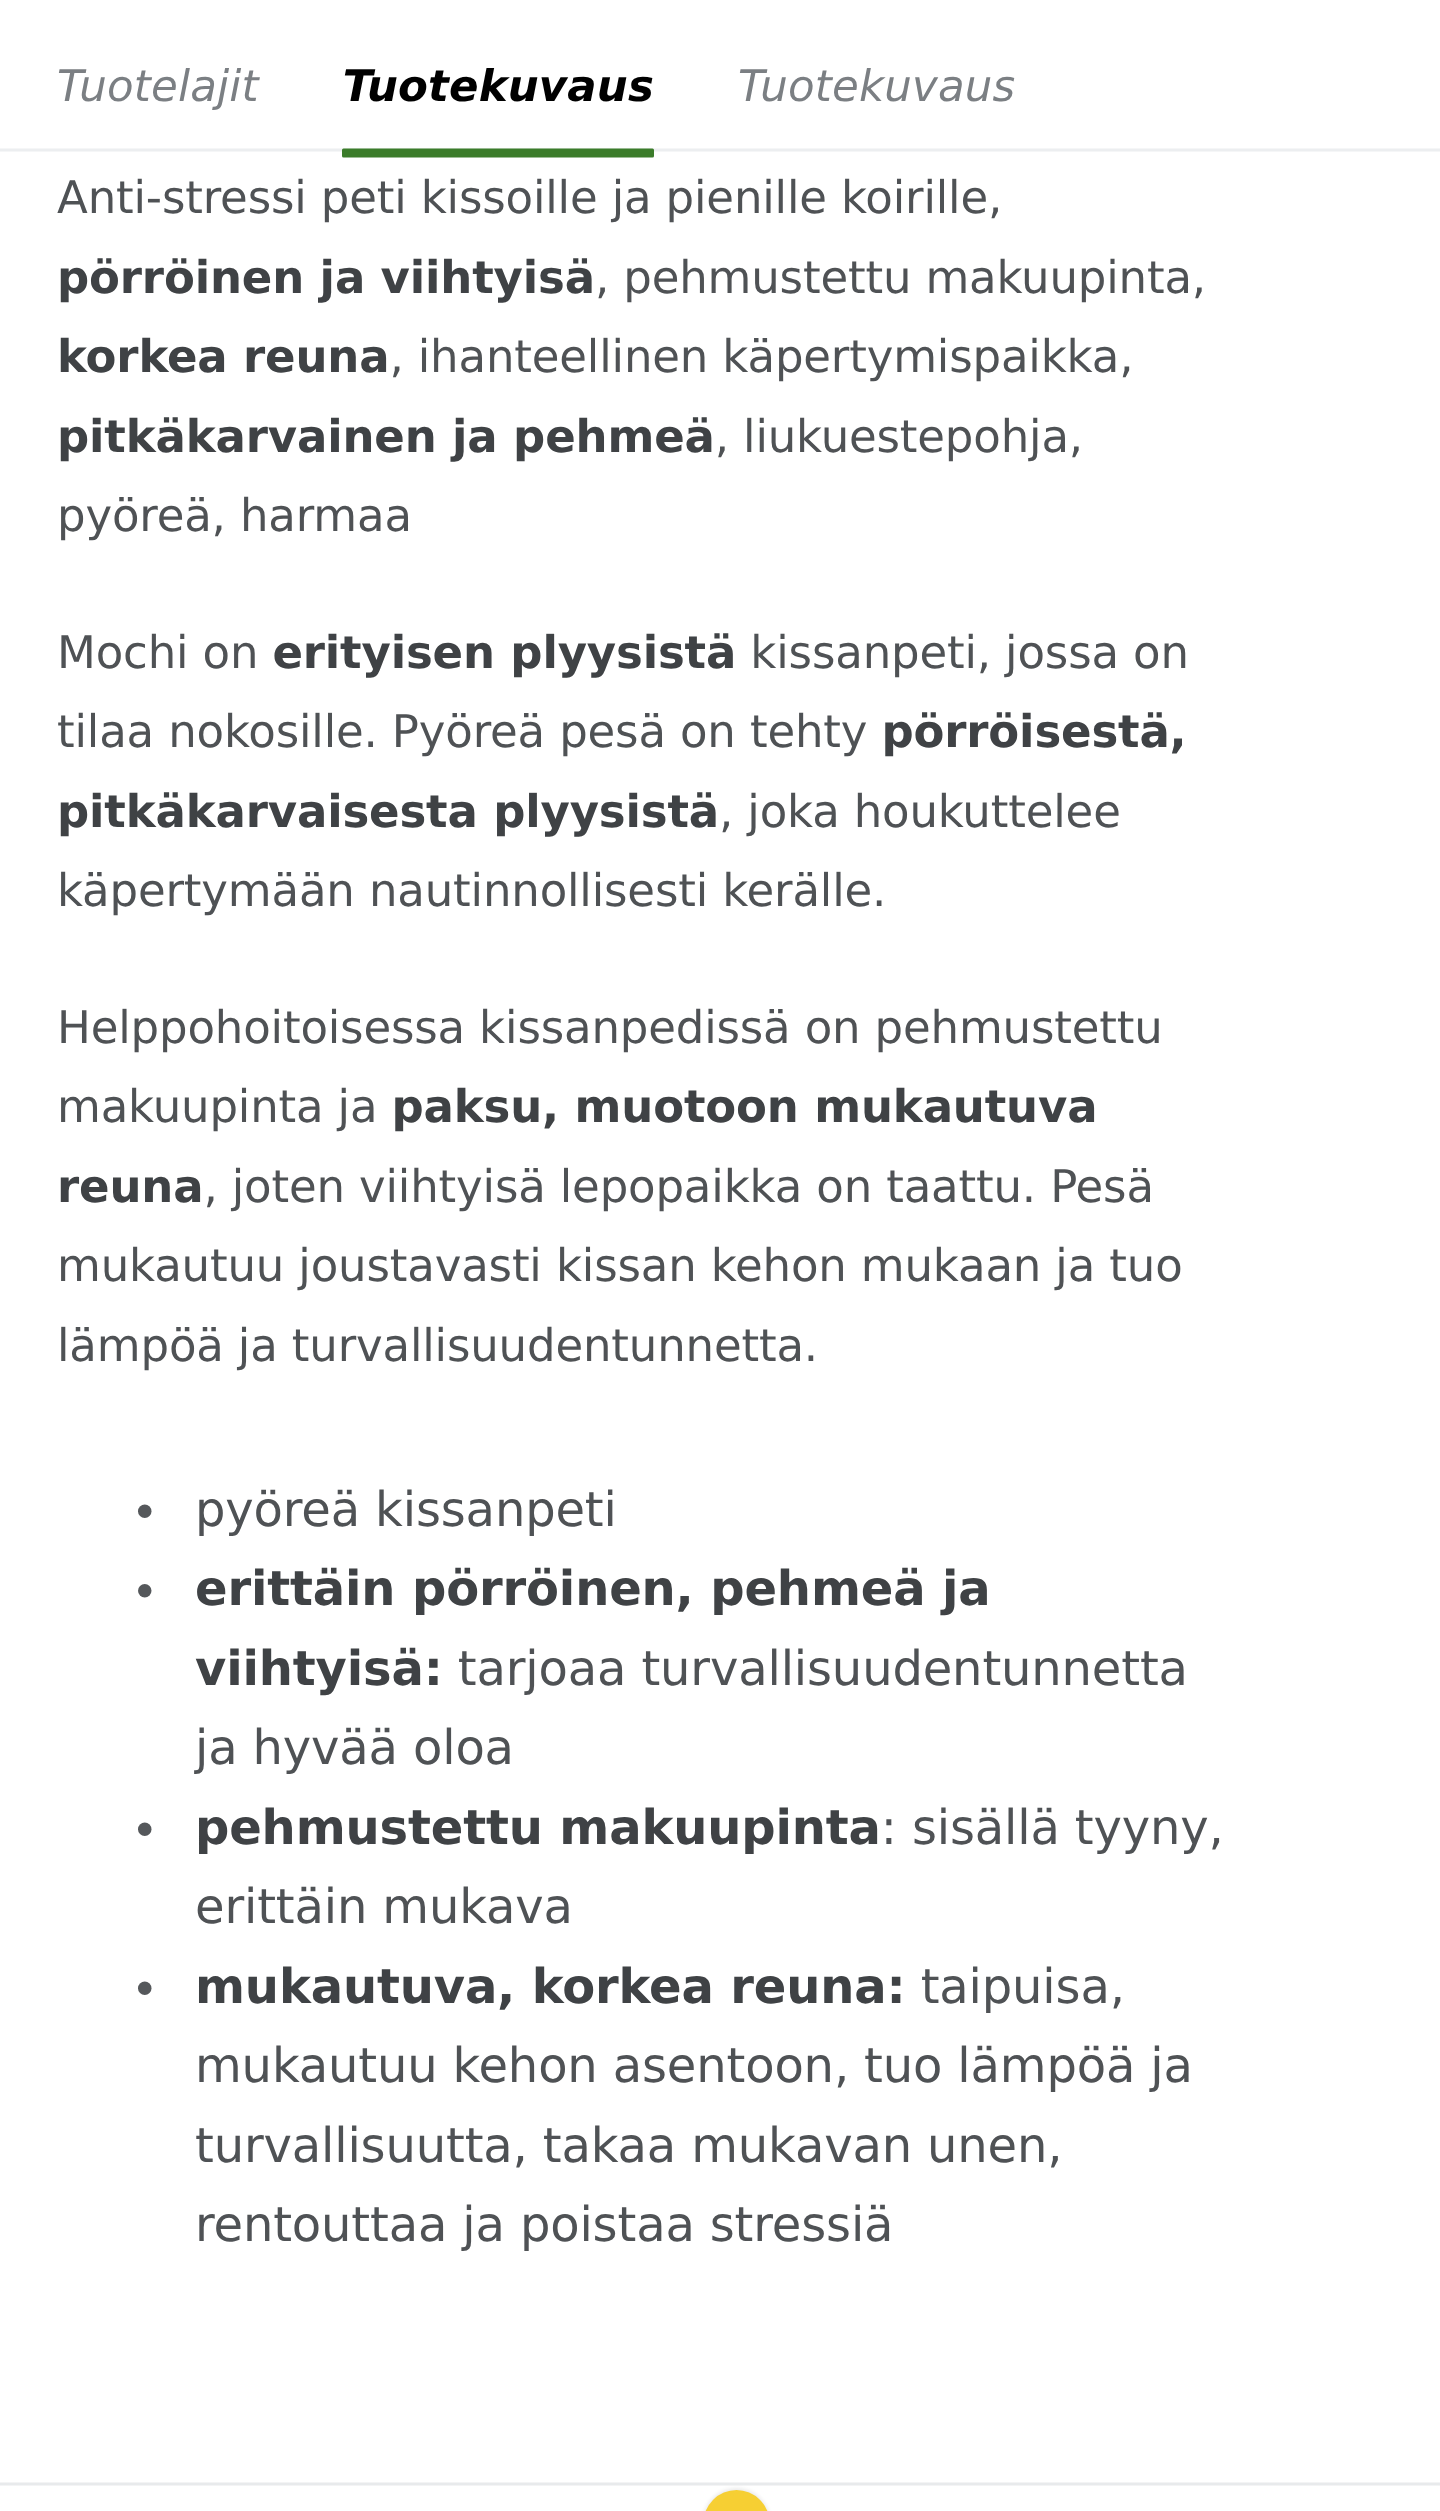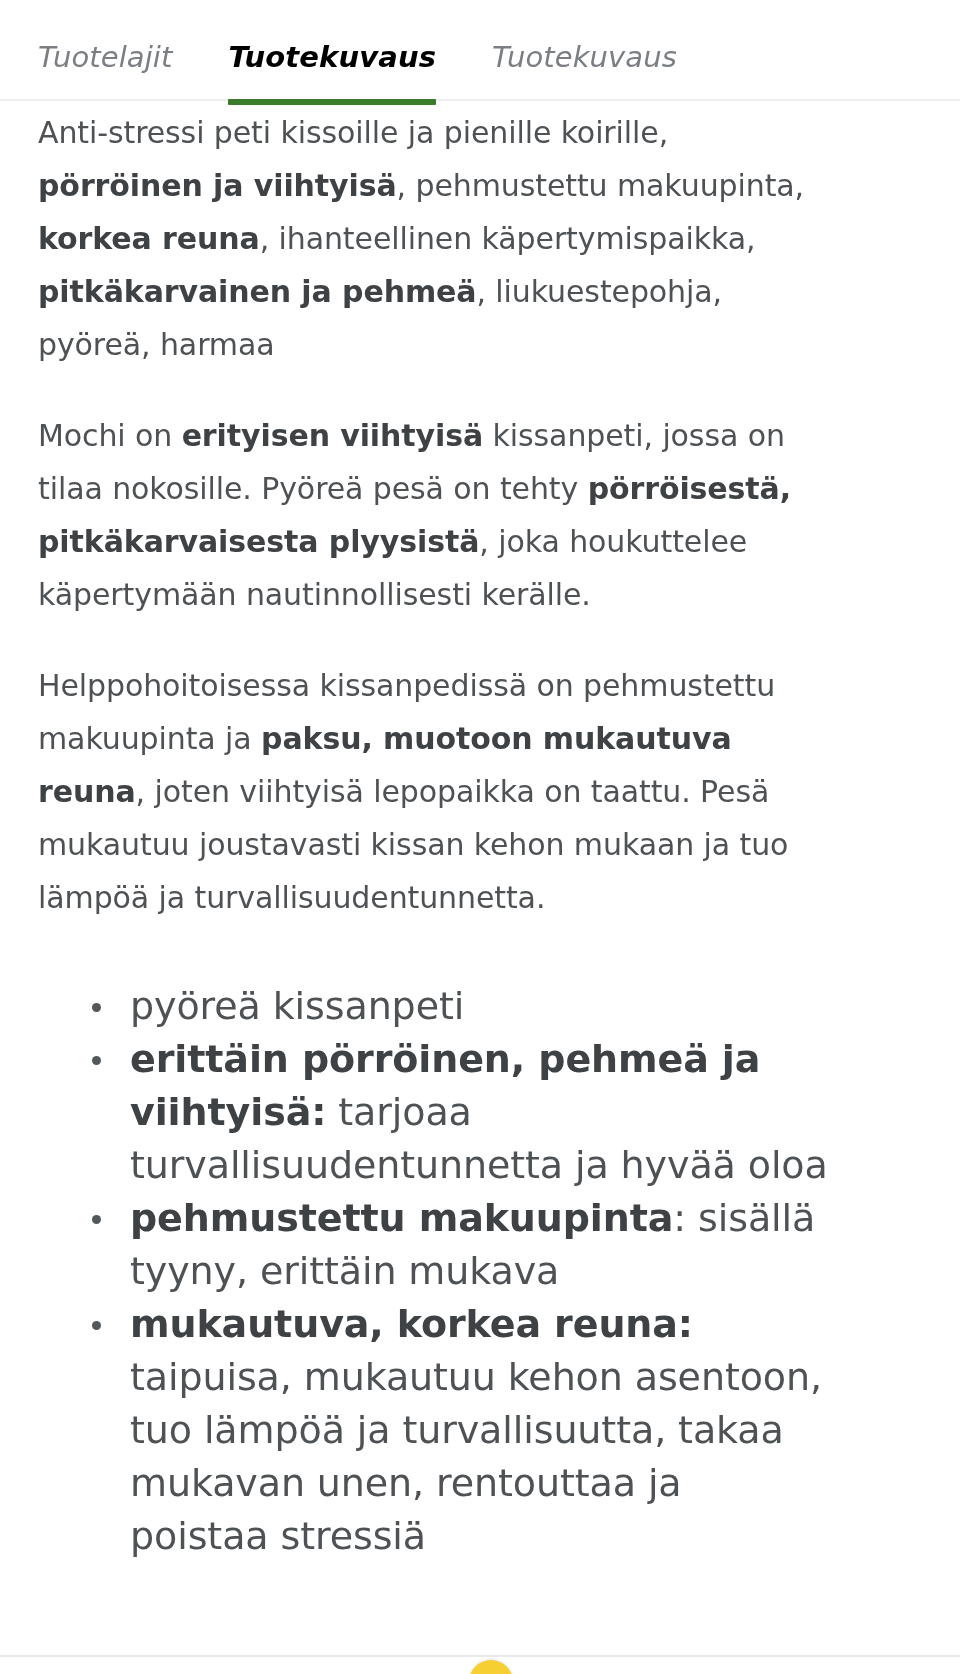--- a/index.html
+++ b/index.html
@@ -92,21 +92,21 @@
     letter-spacing: -0.1px;
   }
 
   ul.bullets {
     margin: 56px 0 0 0;
     padding: 0 0 0 54px;
     list-style: none;
   }
   ul.bullets li {
     position: relative;
-    font-size: 38px;
+    font-size: 32px;
     line-height: 53px;
     color: #4f5255;
     letter-spacing: -0.1px;
     padding-left: 38px;
     margin: 0 0 0 0;
   }
   ul.bullets li .dot {
     position: absolute;
     left: 0px;
     top: 23px;
@@ -151,21 +151,21 @@
     <div class="tab">
       <span>Tuotekuvaus</span>
     </div>
   </div>
 </div>
 
 <div class="content">
 
   <p class="para first"><span>Anti-stressi peti kissoille ja pienille koirille, </span><b>pörröinen ja viihtyisä</b><span>, pehmustettu makuupinta, </span><b>korkea reuna</b><span>, ihanteellinen käpertymispaikka, </span><b>pitkäkarvainen ja pehmeä</b><span>, liukuestepohja, pyöreä, harmaa</span></p>
 
-  <p class="para gap"><span>Mochi on </span><b>erityisen viihtyisä</b><span> kissanpeti, jossa on tilaa nokosille. Pyöreä pesä on tehty </span><b>pörröisestä, pitkäkarvaisesta plyysistä</b><span>, joka houkuttelee käpertymään nautinnollisesti kerälle.</span></p>
+  <p class="para gap"><span>Mochi on </span><b>erityisen plyysistä</b><span> kissanpeti, jossa on tilaa nokosille. Pyöreä pesä on tehty </span><b>pörröisestä, pitkäkarvaisesta plyysistä</b><span>, joka houkuttelee käpertymään nautinnollisesti kerälle.</span></p>
 
   <p class="para gap"><span>Helppohoitoisessa kissanpedissä on pehmustettu makuupinta ja </span><b>paksu, muotoon mukautuva reuna</b><span>, joten viihtyisä lepopaikka on taattu. Pesä mukautuu joustavasti kissan kehon mukaan ja tuo lämpöä ja turvallisuudentunnetta.</span></p>
 
 
   <ul class="bullets">
     <li>
       <span class="dot"></span>
       <span><span>pyöreä kissanpeti</span></span>
     </li>
     <li>

